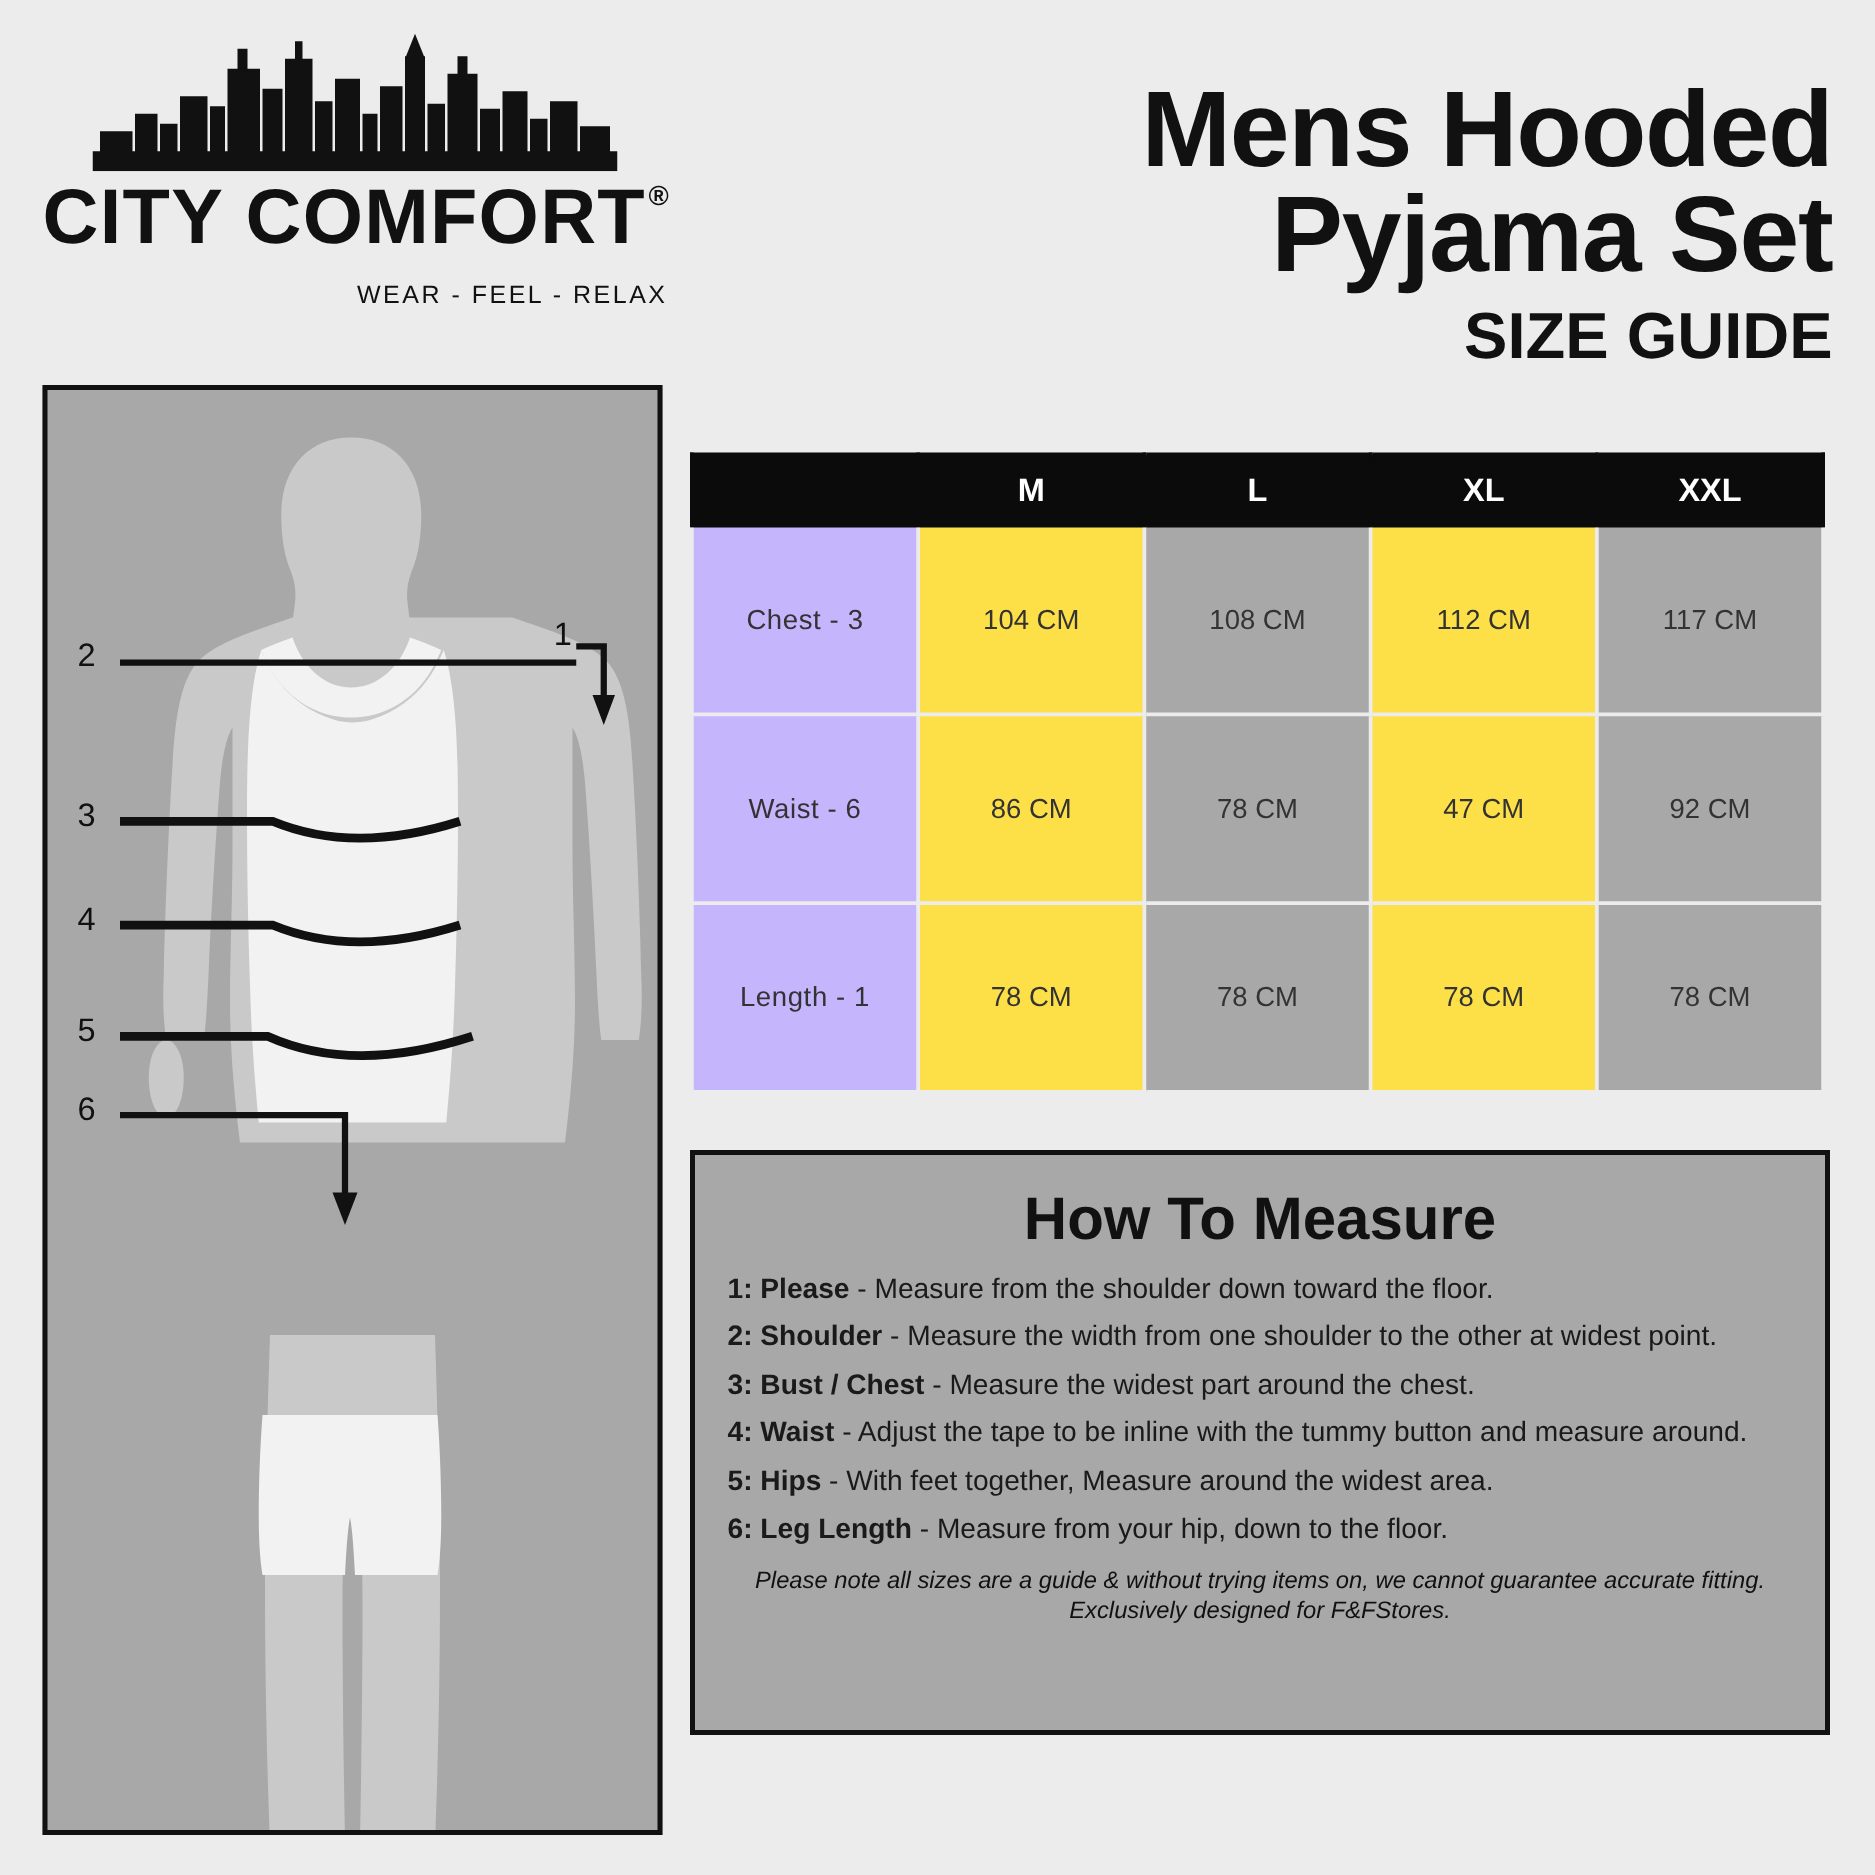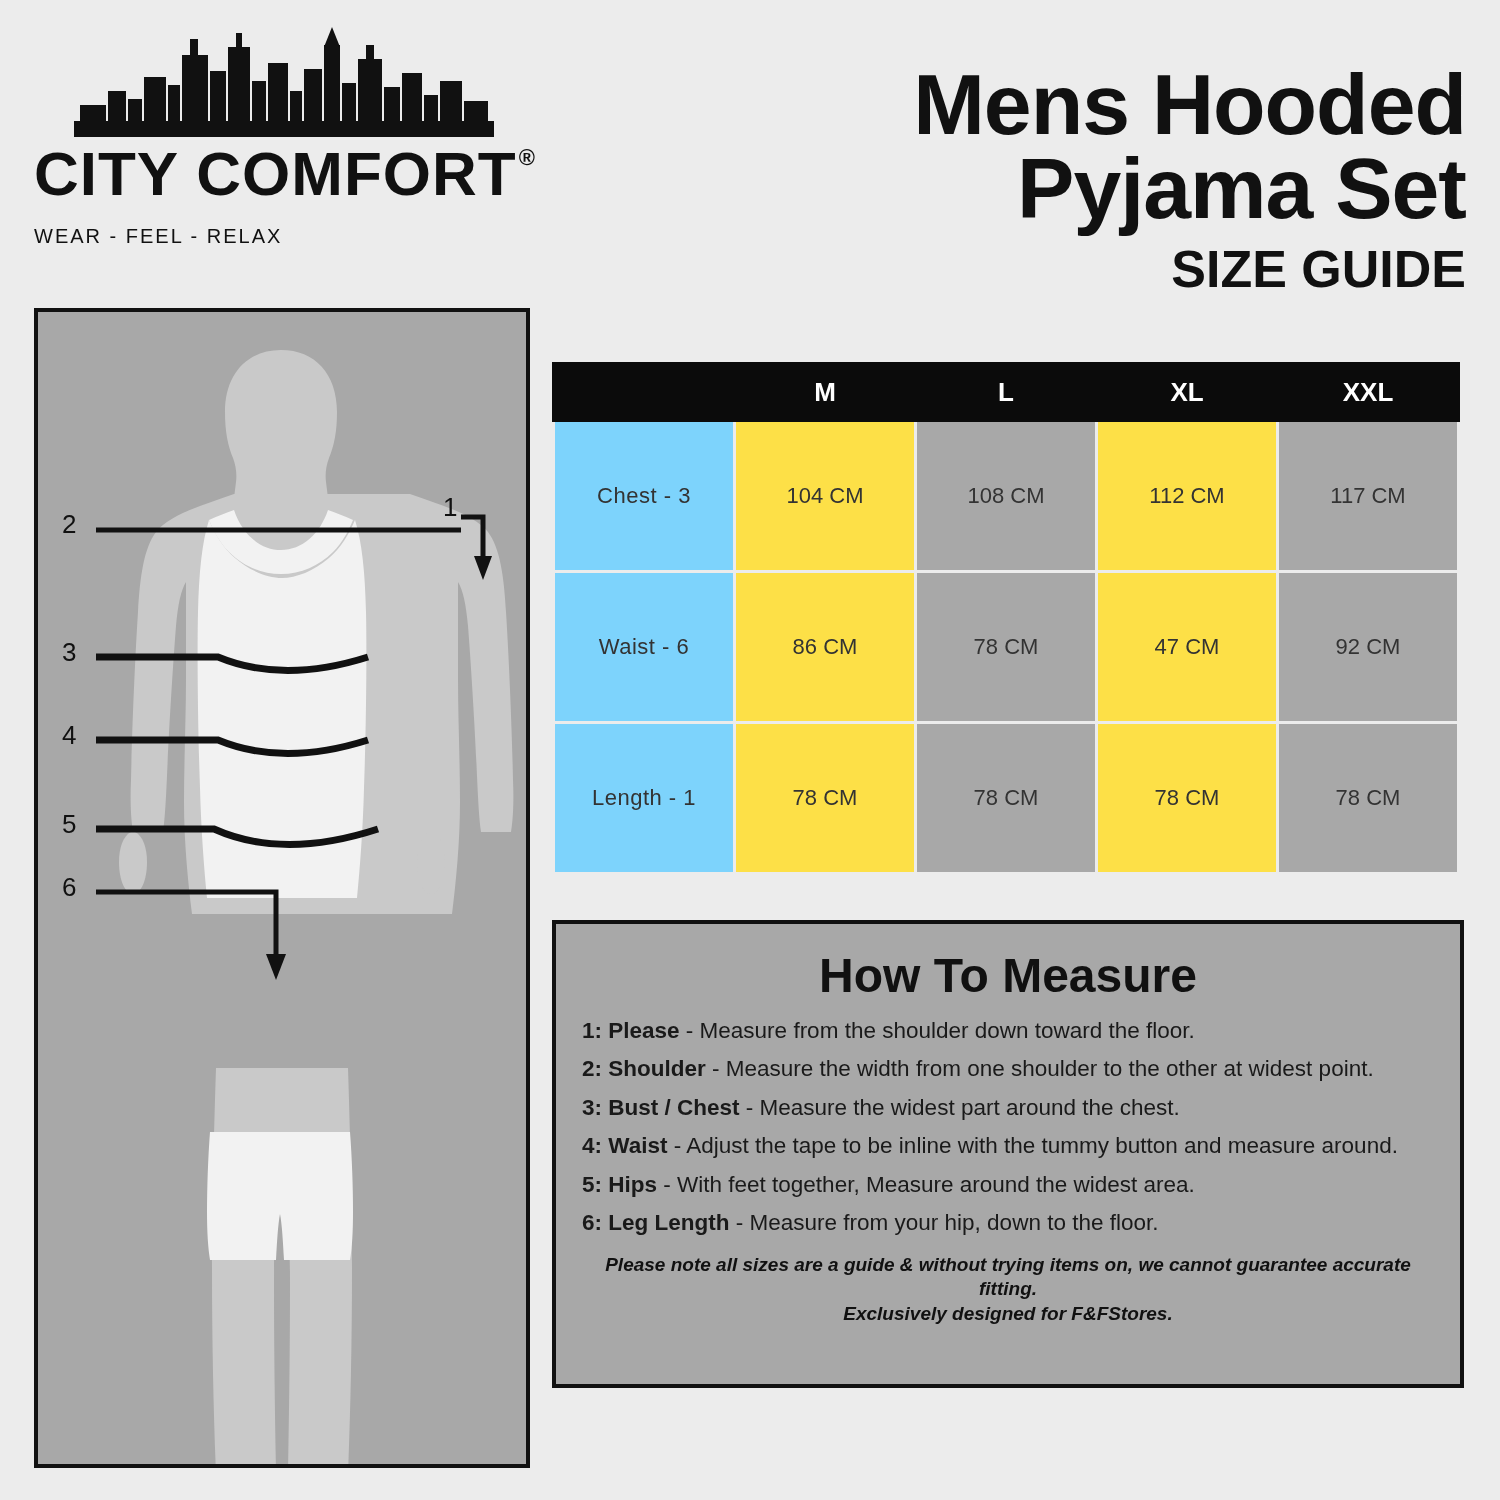--- a/index.html
+++ b/index.html
@@ -19,21 +19,21 @@
     inset: 0;
   }
 
   
   .brand {
     position: absolute;
     left: 34px;
     top: 22px;
     width: 500px;
     height: 265px;
-    text-align: left;
+    text-align: right;
   }
   .skyline-wrap {
     height: 115px;
     display: flex;
     align-items: flex-end;
     justify-content: center;
   }
   .brand-name {
     font-size: 62px;
     font-weight: bold;
@@ -129,21 +129,21 @@
     color: #fff;
     font-weight: bold;
     height: 54px;
     font-size: 26px;
     border-color: #0b0b0b;
   }
   .size-table thead th.blank {
     background: #0b0b0b;
   }
   .row-label {
-    background: #7dd3fc;
+    background: #c4b5fd;
     color: #fff;
     font-size: 21px;
     letter-spacing: 0.5px;
   }
   .cell-light {
     background: #fde047;
     margin-left: 40px;
   }
   .cell-dark {
     background: #a8a8a8;
@@ -173,21 +173,21 @@
     font-size: 22.5px;
     color: #1a1a1a;
     line-height: 1.22;
   }
   .howto p b {
     font-weight: bold;
   }
   .howto .note {
     margin-top: 16px;
     font-size: 19px;
-    font-weight: bold;
+    font-weight: normal;
     font-style: italic;
     text-align: center;
     line-height: 1.3;
     color: #111;
   }
 </style>
 </head>
 <body>
 
 <div class="page">

